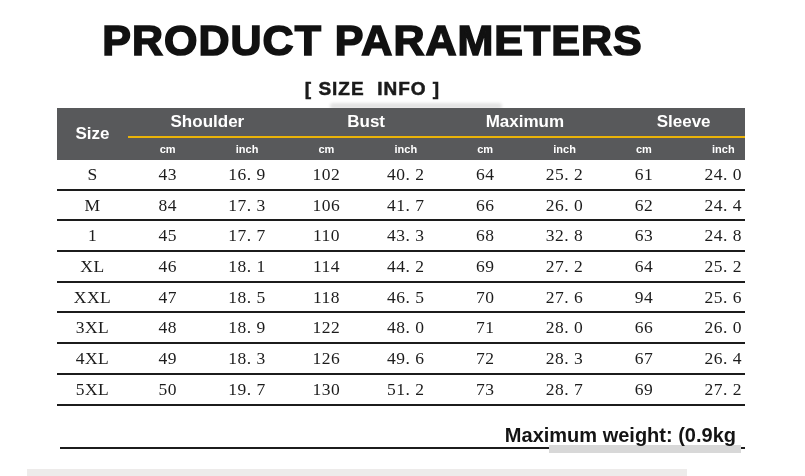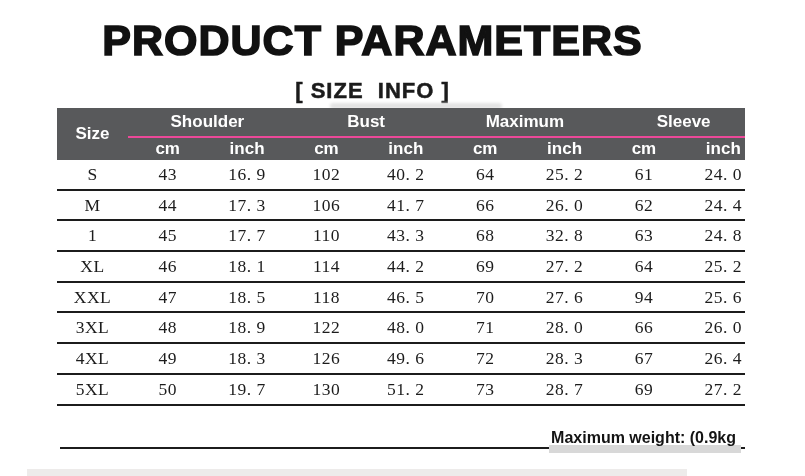--- a/index.html
+++ b/index.html
@@ -21,21 +21,21 @@
     font-size: 43px;
     font-weight: 700;
     letter-spacing: 1px;
     color: #111111;
     -webkit-text-stroke: 1.6px #111111;
   }
   .subtitle {
     position: absolute;
     top: 78px; left: 0; width: 100%;
     text-align: center;
-    font-size: 22px;
+    font-size: 19px;
     font-weight: 700;
     letter-spacing: 1px;
     white-space: pre;
     color: #1b1b1b;
     -webkit-text-stroke: 0.5px #1b1b1b;
   }
   .subtitle-shadow {
     position: absolute;
     top: 103px; left: 330px;
     width: 172px; height: 6px;
@@ -55,22 +55,22 @@
   .size-table col.size-col { width: 71px; }
   .size-table thead th {
     background: var(--header-bg, #58595b);
     color: var(--header-text, #ffffff);
     font-weight: 700;
     text-align: center;
     vertical-align: middle;
     padding: 0;
   }
   .size-table thead .group-row th { height: 28px; font-size: 17px; }
-  .size-table thead .sub-row th   { height: 22px; font-size: 17px; font-weight: 700; }
-  .size-table thead th.group-th   { border-bottom: 2px solid #ec4899; }
+  .size-table thead .sub-row th   { height: 22px; font-size: 11px; font-weight: 700; }
+  .size-table thead th.group-th   { border-bottom: 2px solid #eab308; }
   .size-table thead th.size-th    { font-size: 17px; }
 
   .size-table tbody td {
     height: 28.7px;
     text-align: center;
     vertical-align: middle;
     border-bottom: 2px solid var(--rule, #1c1c1c);
     font-family: "Liberation Serif", "DejaVu Serif", serif;
     font-size: 17.5px;
     letter-spacing: 0.5px;
@@ -95,21 +95,21 @@
   .footer-highlight {
     position: absolute;
     right: 22px; bottom: -3px;
     width: 192px; height: 8px;
     background: var(--highlight, #d8d8d8);
     z-index: 2;
   }
   .footer-note {
     position: absolute;
     right: 27px; bottom: 3px;
-    font-size: 16px;
+    font-size: 20px;
     font-weight: 700;
     letter-spacing: 0px;
     color: #141414;
     z-index: 3;
   }
 
   
   .bottom-strip {
     position: absolute;
     top: 469px; left: 27px;
@@ -164,21 +164,21 @@
           <td>16. 9</td>
           <td>102</td>
           <td>40. 2</td>
           <td>64</td>
           <td>25. 2</td>
           <td>61</td>
           <td>24. 0</td>
         </tr>
         <tr>
           <td>M</td>
-          <td>44</td>
+          <td>84</td>
           <td>17. 3</td>
           <td>106</td>
           <td>41. 7</td>
           <td>66</td>
           <td>26. 0</td>
           <td>62</td>
           <td>24. 4</td>
         </tr>
         <tr>
           <td>1</td>

